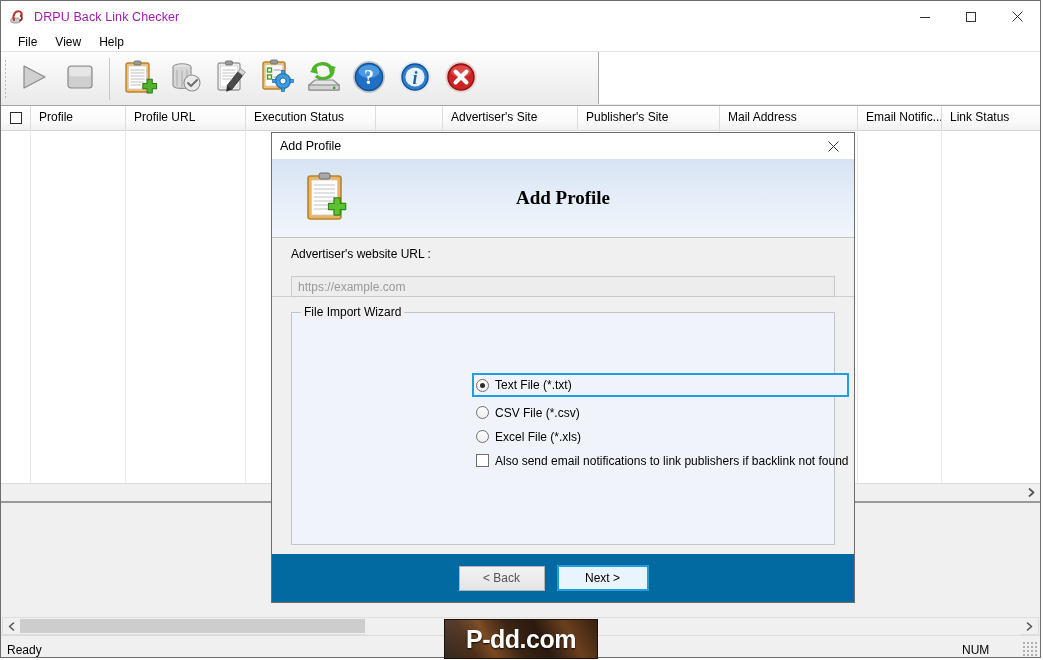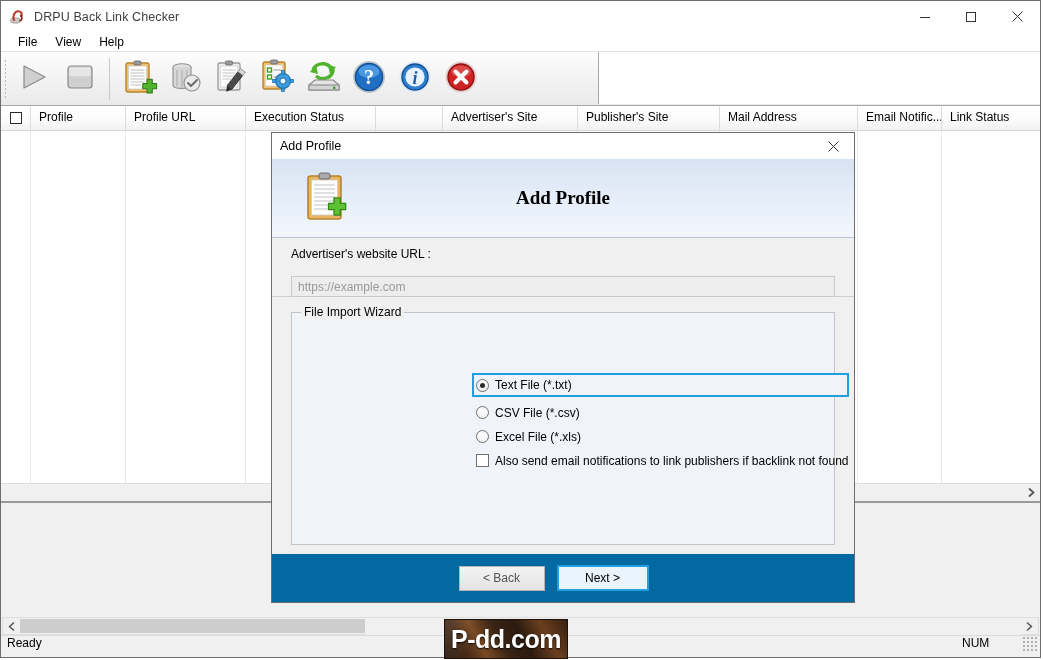--- a/index.html
+++ b/index.html
@@ -23,21 +23,21 @@
   }
   
   #titlebar{
     height:31px;background:#ffffff;display:flex;align-items:center;
     flex:0 0 auto;position:relative;
   }
   #titlebar .app-icon{
     width:18px;height:18px;margin-left:8px;margin-right:7px;position:relative;flex:0 0 auto;
   }
   #titlebar .title-text{
-    font-size:12.5px;color:#404040;letter-spacing:.1px;
+    font-size:12.5px;color:#a21caf;letter-spacing:.1px;
   }
   .winbtns{position:absolute;right:0;top:0;height:31px;display:flex;}
   .winbtn{width:46px;height:31px;display:flex;align-items:center;justify-content:center;}
   .winbtn svg{display:block;}
   
   #menubar{
     height:19px;background:#ffffff;display:flex;align-items:center;
     flex:0 0 auto;padding-left:8px;border-bottom:1px solid #e3e3e3;
   }
   .menu-item{padding:1px 9px;font-size:12px;color:#000;}
@@ -87,30 +87,30 @@
   #bottom-hscroll{
     position:absolute;left:1px;right:1px;bottom:22px;height:18px;
     background:#f0f0f0;display:flex;align-items:center;
     border:1px solid #dedede;box-sizing:border-box;
   }
   #bottom-hscroll .thumb{height:14px;background:#cdcdcd;flex:0 0 auto;}
   
   #statusbar{
     position:absolute;left:0;right:0;bottom:0;height:21px;
     background:#f0f0f0;border-top:1px solid #dcdcdc;
-    display:flex;align-items:flex-start;font-size:12px;color:#000;
+    display:flex;align-items:flex-end;font-size:12px;color:#000;
   }
   #statusbar .sb-left{padding-left:6px;flex:1 1 auto;}
   #statusbar .sb-num{width:60px;text-align:left;}
   #statusbar .sb-grip{width:16px;height:16px;margin-right:2px;
     background-image:radial-gradient(#b0b0b0 38%,transparent 42%);
     background-size:4px 4px;background-position:right bottom;}
   
   #watermark{
-    position:absolute;left:444px;top:619px;width:124px;height:40px;
+    position:absolute;left:444px;top:619px;width:154px;height:40px;
     background:
       linear-gradient(115deg,rgba(255,255,255,.10) 0%,rgba(255,255,255,0) 28%),
       linear-gradient(62deg,#2a1a10 0%,#4a2c18 18%,#7a4a22 30%,#3a2414 46%,#2b1a0f 62%,#6b3f1e 80%,#35200f 100%);
     border:1px solid #1d1109;
     box-sizing:border-box;
     display:flex;align-items:center;justify-content:center;
   }
   #watermark span{
     color:#ffffff;font-size:25px;font-weight:bold;letter-spacing:-.5px;
     font-family:"Liberation Sans",sans-serif;

